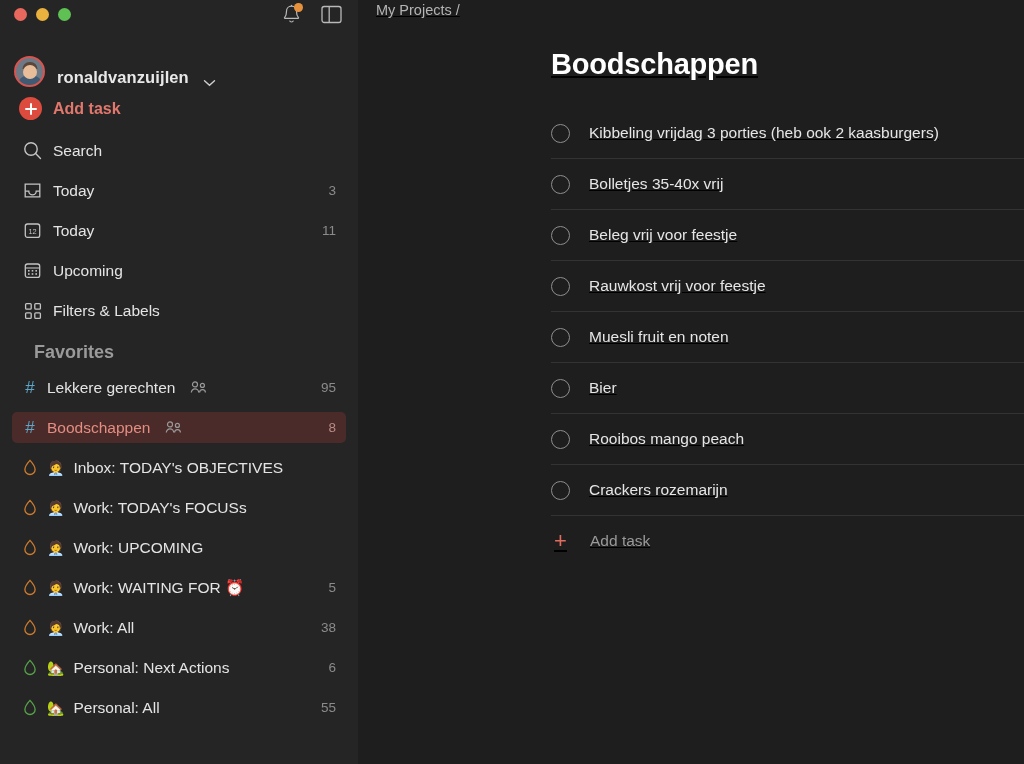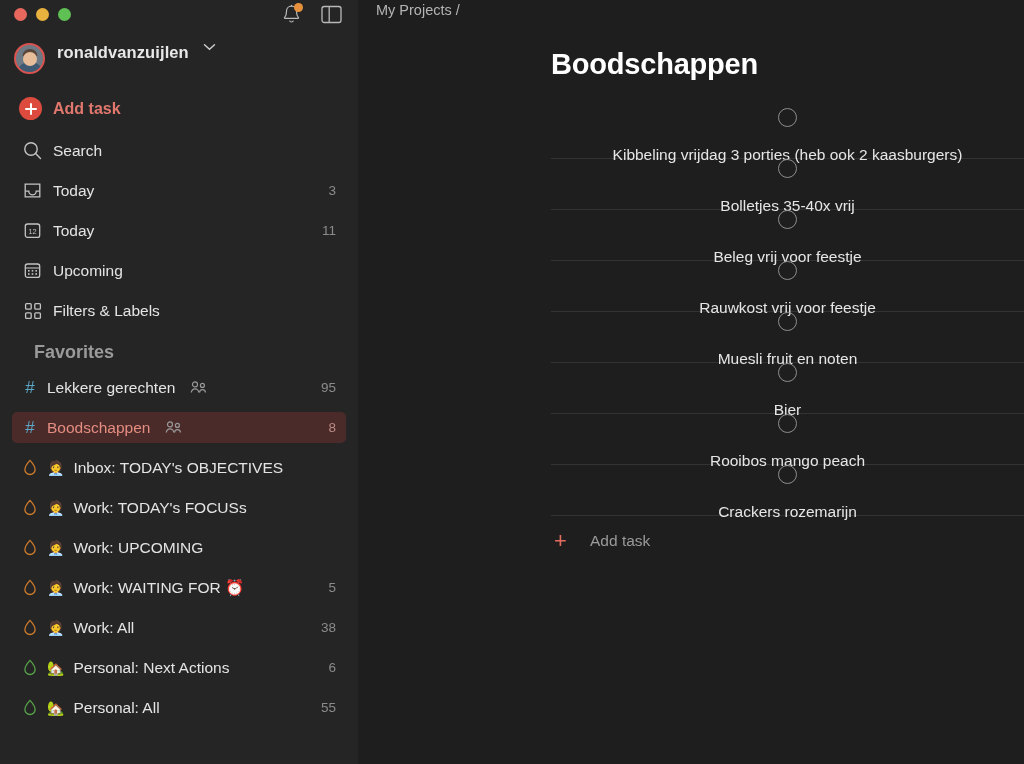--- a/index.html
+++ b/index.html
@@ -32,21 +32,21 @@
     display:flex; align-items:center; gap:20px;
   }
   .bell-wrap { position:relative; width:19px; height:21px; }
   .badge-dot {
     position:absolute; right:-2px; top:-1px;
     width:9px; height:9px; border-radius:50%;
     background:#e8913c;
   }
 
   .user-row {
-    display:flex; align-items:flex-start;
+    display:flex; align-items:flex-end;
     height:44px; margin-top:15px; padding-left:14px; gap:12px;
   }
   .avatar {
     width:31px; height:31px; border-radius:50%;
     border:2px solid #d9534f;
     background:#6d7a86; position:relative; overflow:hidden;
     flex:0 0 31px;
   }
   .avatar .face {
     position:absolute; left:50%; top:7px; transform:translateX(-50%);
@@ -102,36 +102,35 @@
   .proj-item.active .nav-label { color:#e58d80; }
   .proj-item.active .nav-count { color:#b98b84; }
   .hash { color:#5da7c9; font-size:17px; line-height:1; flex:0 0 auto; width:16px; text-align:center;}
   .emoji { font-size:14px; line-height:1; }
   .shared-ico { margin-left:6px; display:inline-flex; }
   .drop { flex:0 0 16px; width:16px; display:flex; justify-content:center; }
 
   
   #main {
     flex:1 1 auto; height:764px; background:#1e1e1e;
-    position:relative; overflow:hidden;
+    position:relative; overflow:hidden;text-decoration:underline;
   }
   .breadcrumb {
     color:#b4b4b4; font-size:14.5px;
     padding-left:18px; padding-top:2px;
   }
   .content { padding-left:193px; padding-top:30px; }
   .proj-title {
     color:#fff; font-size:29px; font-weight:bold; letter-spacing:-.2px;
   }
   .task-list { margin-top:27px; }
   .task-row {
     display:flex; align-items:center;
     height:51px; gap:19px;
     border-bottom:1px solid #333333;
-    flex-direction:column;
   }
   .checkbox {
     width:19px; height:19px; border-radius:50%;
     border:1.4px solid #8e8e8e; flex:0 0 19px;
   }
   .task-text { color:#e6e6e6; font-size:15.5px; white-space:nowrap; }
 
   .add-task-row {
     display:flex; align-items:center; gap:20px;
     height:48px; margin-top:1px;

